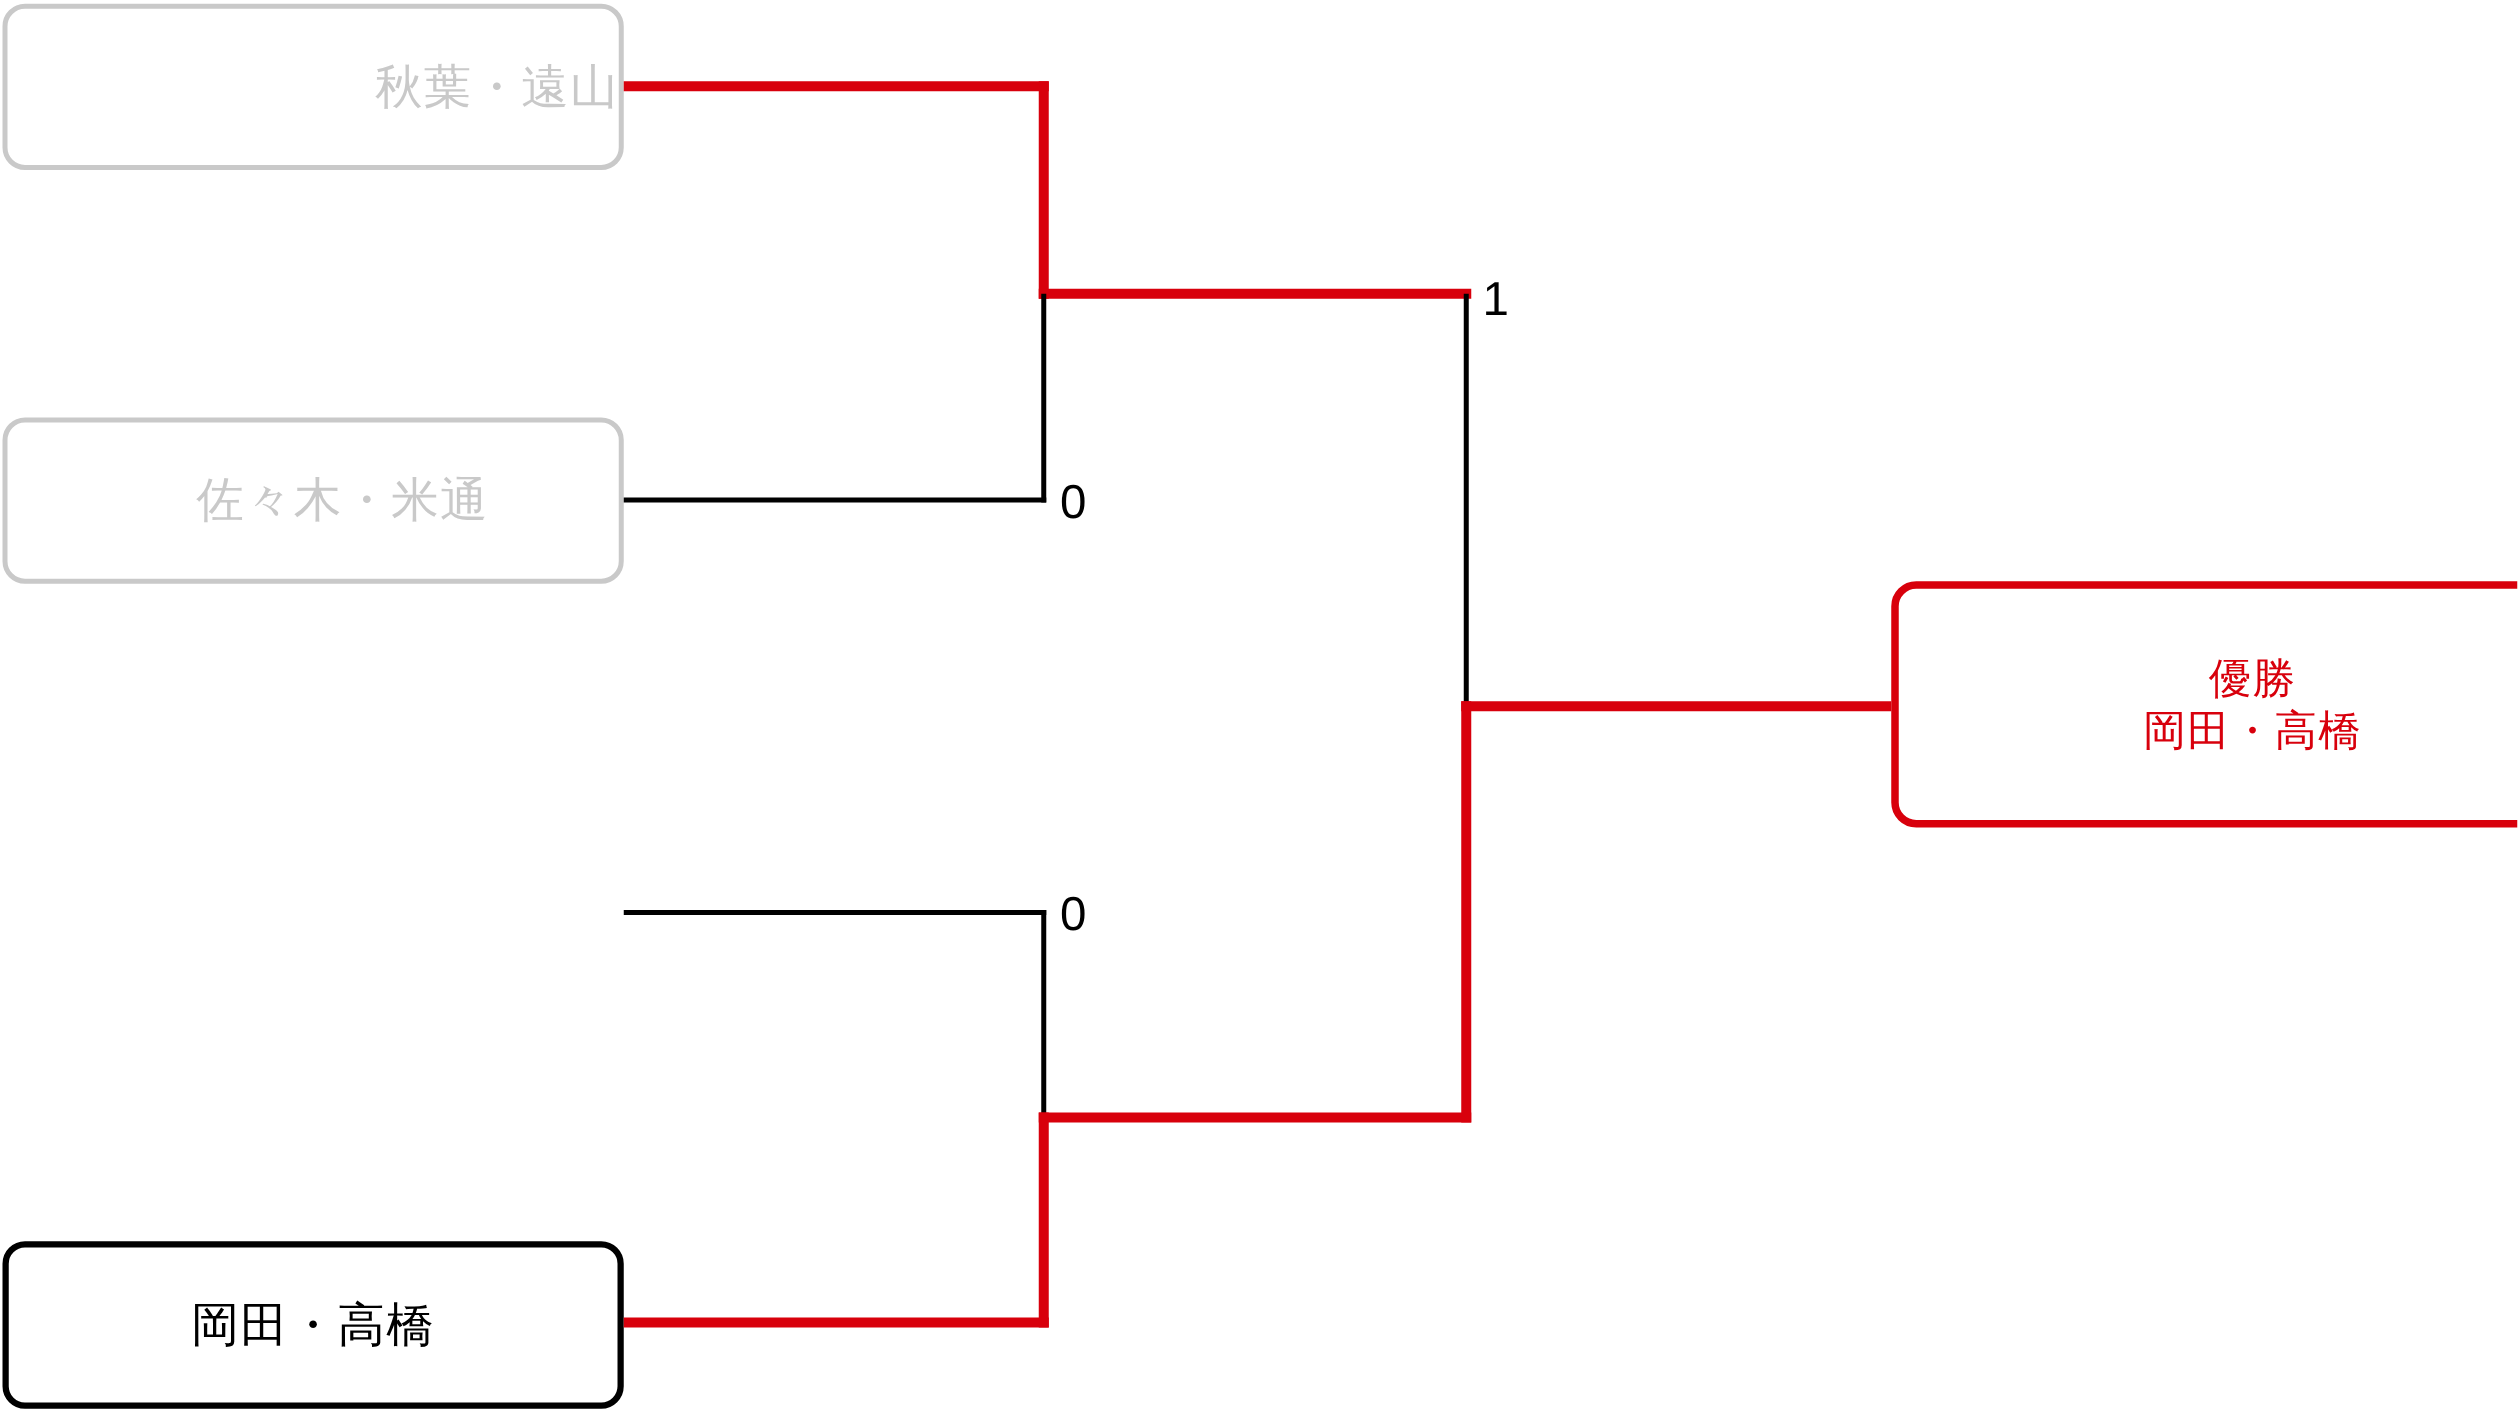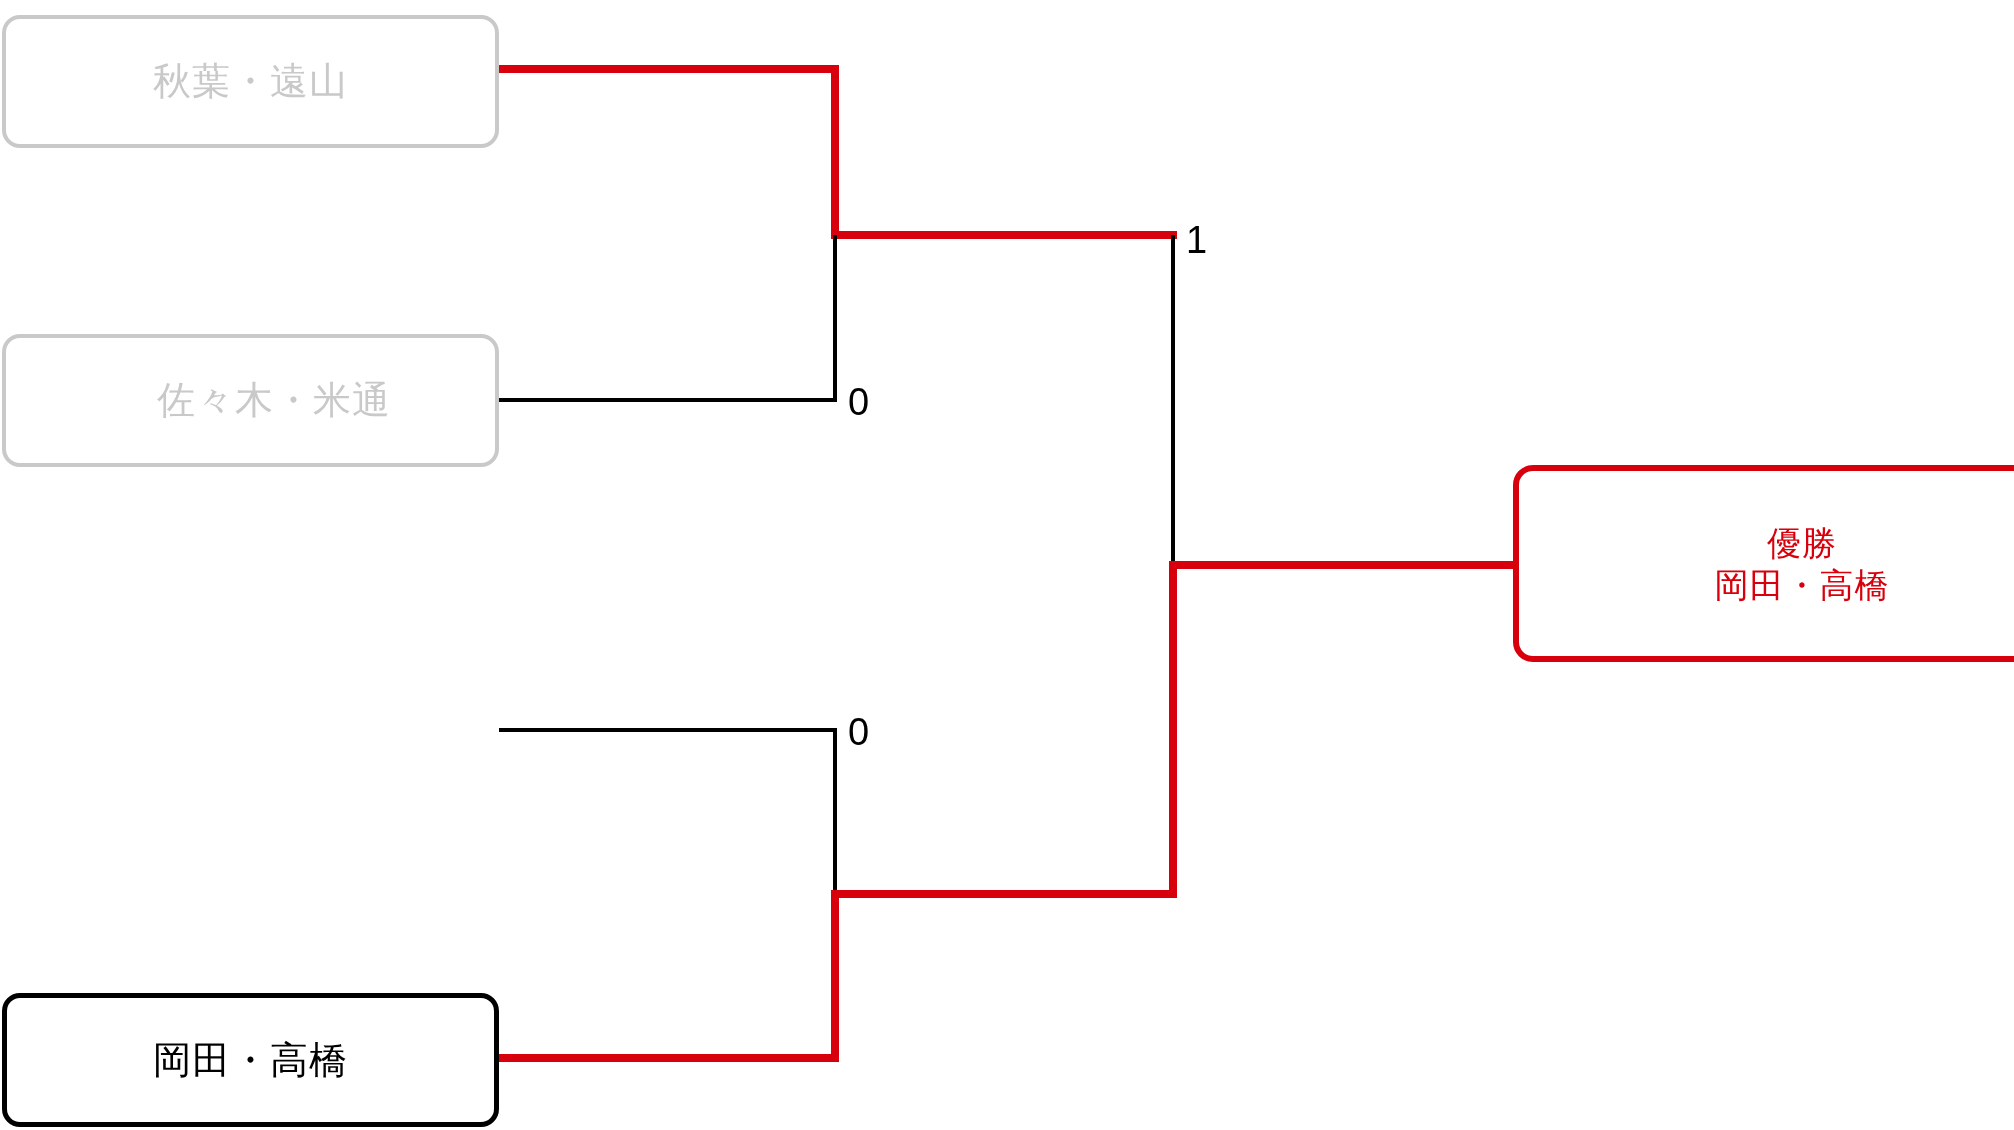--- a/index.html
+++ b/index.html
@@ -70,21 +70,21 @@
     font-size: 38px;
     line-height: 1;
     color: var(--color-text);
   }
 </style>
 </head>
 <body>
 
 <div class="bracket">
 
-  <div class="team-box" style="top:15px;">
+  <div class="team-box" style="top:3px;justify-content:flex-end;">
     <span>秋葉・遠山</span>
   </div>
 
   <div class="team-box" style="top:334px;padding-left:47px;">
     <span>佐々木・米通</span>
   </div>
 
 
   <div class="team-box survivor" style="top:993px; height:134px;">
     <span>岡田・高橋</span>

